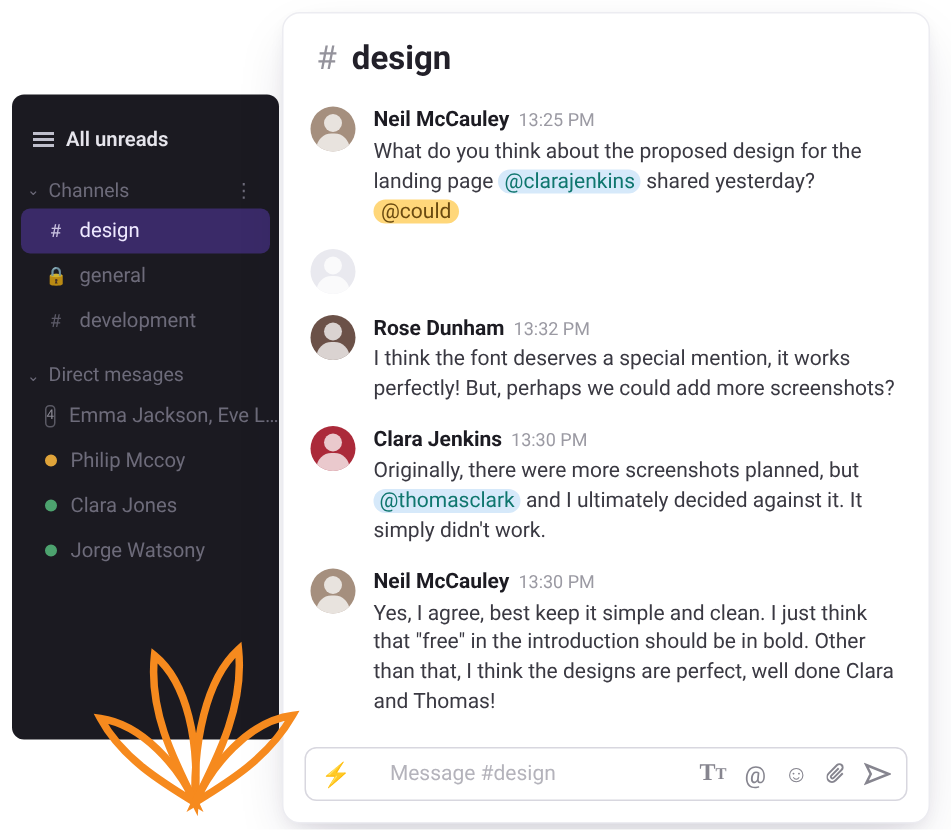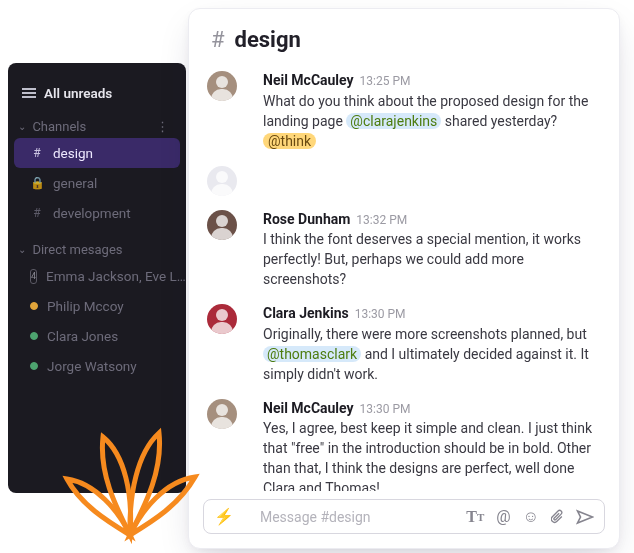--- a/index.html
+++ b/index.html
@@ -20,29 +20,29 @@
   .presence.on { background: #4da36f; border-color: #4da36f; }
   .presence.idle { background: #e0a43a; border-color: #e0a43a; }
   .numbox { width: 15px; height: 15px; border: 1.5px solid #5a5964; border-radius: 3px; font-size: 9px; display: flex; align-items: center; justify-content: center; color: #8b8a94; }
   
   .leaves { position: absolute; left: 55px; top: 425px; z-index: 2; pointer-events: none; }
   
   .chat { position: absolute; left: 188px; top: 8px; width: 432px; height: 541px; background: #fff; border: 1px solid #ececf1; border-radius: 12px; box-shadow: 0 14px 38px -10px rgba(30,20,60,.18), 0 4px 12px -4px rgba(30,20,60,.10); display: flex; flex-direction: column; }
   .chat-header { padding: 18px 22px 10px; display: flex; align-items: center; gap: 10px; font-size: 22px; font-weight: 700; color: #222029; }
   .chat-header .hash { color: #94939c; font-weight: 400; }
   .messages { flex: 1; overflow: hidden; padding: 2px 20px 4px 18px; font-size: 14px; color: #2b2a31; line-height: 1.42; }
-  .msg { display: flex; gap: 26px; padding: 7px 0; }
+  .msg { display: flex; gap: 12px; padding: 7px 0; }
   .avatar { width: 30px; height: 30px; border-radius: 50%; flex: 0 0 30px; background: #ccc; position: relative; overflow: hidden; }
   .avatar .head { position: absolute; width: 12px; height: 12px; border-radius: 50%; background: rgba(255,255,255,.75); left: 9px; top: 5px; }
   .avatar .body { position: absolute; width: 22px; height: 14px; border-radius: 10px 10px 0 0; background: rgba(255,255,255,.75); left: 4px; top: 18px; }
   .msg .content { flex: 1; }
   .sender { font-weight: 700; color: #1c1b22; font-size: 14px; }
   .time { font-size: 12px; color: #9b9aa3; font-weight: 400; margin-left: 6px; }
   .text { color: #3a3942; padding-top: 1px; }
-  .mention { background: #d6e9fa; color: #4d7c0f; padding: 0 4px; border-radius: 8px; margin-top: 46px; }
+  .mention { background: #d6e9fa; color: #0f766e; padding: 0 4px; border-radius: 8px; margin-top: 46px; }
   .mention-here { background: #ffd77a; color: #6a4a10; padding: 0 5px; border-radius: 8px; }
   
   .composer { border: 1px solid #d8d7df; border-radius: 8px; margin: 8px 14px 14px; display: flex; align-items: center; padding: 7px 10px; gap: 10px; color: #9b9aa3; }
   .composer .ph { flex: 1; font-size: 14px; color: #b4b3bb; margin-left: 16px; }
   .composer .icons { display: flex; gap: 12px; align-items: center; color: #86858f; }
   .composer .ibtn { cursor: pointer; display: flex; align-items: center; font-size: 16px; }
   .bolt { font-size: 15px; color: #3a3942; }
 </style>
 </head>
 <body>
@@ -116,21 +116,21 @@
       <span>design</span>
     </div>
     <div class="messages" id="messages">
         <div class="msg">
           <div class="avatar" style="background: rgb(165, 143, 126);">
             <span class="head"></span>
             <span class="body"></span>
           </div>
           <div class="content">
             <div><span class="sender">Neil McCauley</span><span class="time">13:25 PM</span></div>
-            <div class="text">What do you think about the proposed design for the landing page <span class="mention">@clarajenkins</span> shared yesterday? <span class="mention-here">@think</span></div>
+            <div class="text">What do you think about the proposed design for the landing page <span class="mention">@clarajenkins</span> shared yesterday? <span class="mention-here">@could</span></div>
           </div>
         </div>
         <div class="msg">
           <div class="avatar" style="background: rgb(233, 233, 239);">
             <span class="head"></span>
             <span class="body"></span>
           </div>
         </div>
         <div class="msg">
           <div class="avatar" style="background: rgb(107, 81, 72);">

